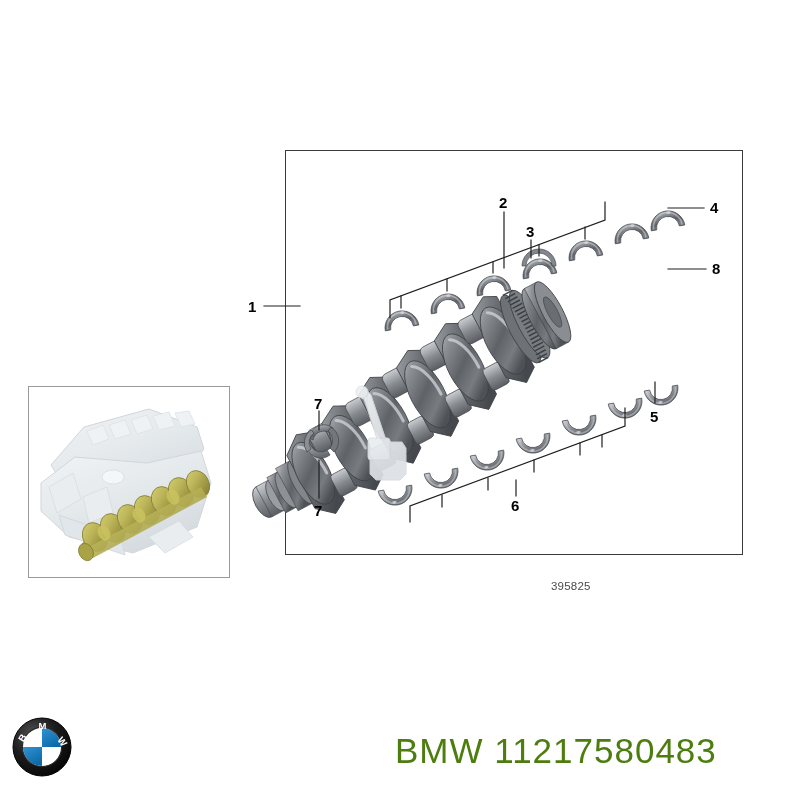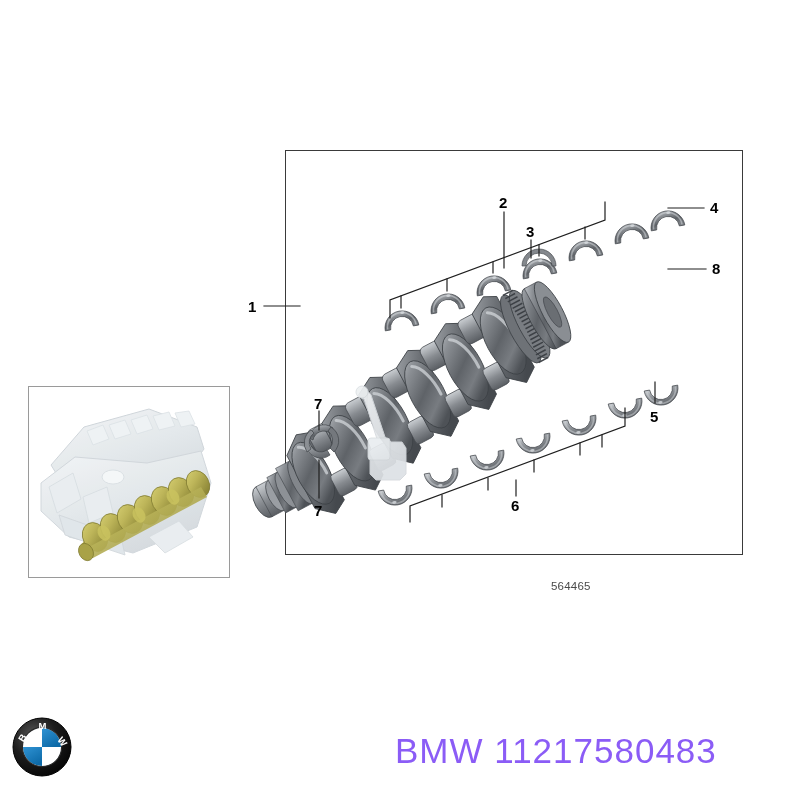--- a/index.html
+++ b/index.html
@@ -64,21 +64,21 @@
     color: #4a4a4a;
     letter-spacing: 0.2px;
   }
   
   .footer-brand {
     position: absolute;
     left: 395px;
     top: 731px;
     font-family: "Liberation Sans", sans-serif;
     font-size: 35px;
-    color: #8b5cf6;
+    color: #4d7c0f;
     letter-spacing: 1px;
     white-space: nowrap;
   }
   .footer-logo {
     position: absolute;
     left: 12px;
     top: 717px;
     width: 60px;
     height: 60px;
   }
@@ -360,21 +360,21 @@
   <div class="callout" style="left:248px; top:299px;">1</div>
   <div class="callout" style="left:499px; top:195px;">2</div>
   <div class="callout" style="left:526px; top:224px;">3</div>
   <div class="callout" style="left:710px; top:200px;">4</div>
   <div class="callout" style="left:650px; top:409px;">5</div>
   <div class="callout" style="left:511px; top:498px;">6</div>
   <div class="callout" style="left:314px; top:396px;">7</div>
   <div class="callout" style="left:314px; top:503px;">7</div>
   <div class="callout" style="left:712px; top:261px;">8</div>
 
-  <div class="drawing-number">564465</div>
+  <div class="drawing-number">395825</div>
 
   <div class="footer-logo">
     <svg width="60" height="60" viewBox="0 0 60 60">
       <defs>
         <radialGradient id="ringG" cx="0.35" cy="0.3" r="0.85">
           <stop offset="0%" stop-color="#555555"></stop>
           <stop offset="45%" stop-color="#1d1d1d"></stop>
           <stop offset="100%" stop-color="#000000"></stop>
         </radialGradient>
         <linearGradient id="blueG" x1="0" y1="0" x2="0.6" y2="1">

